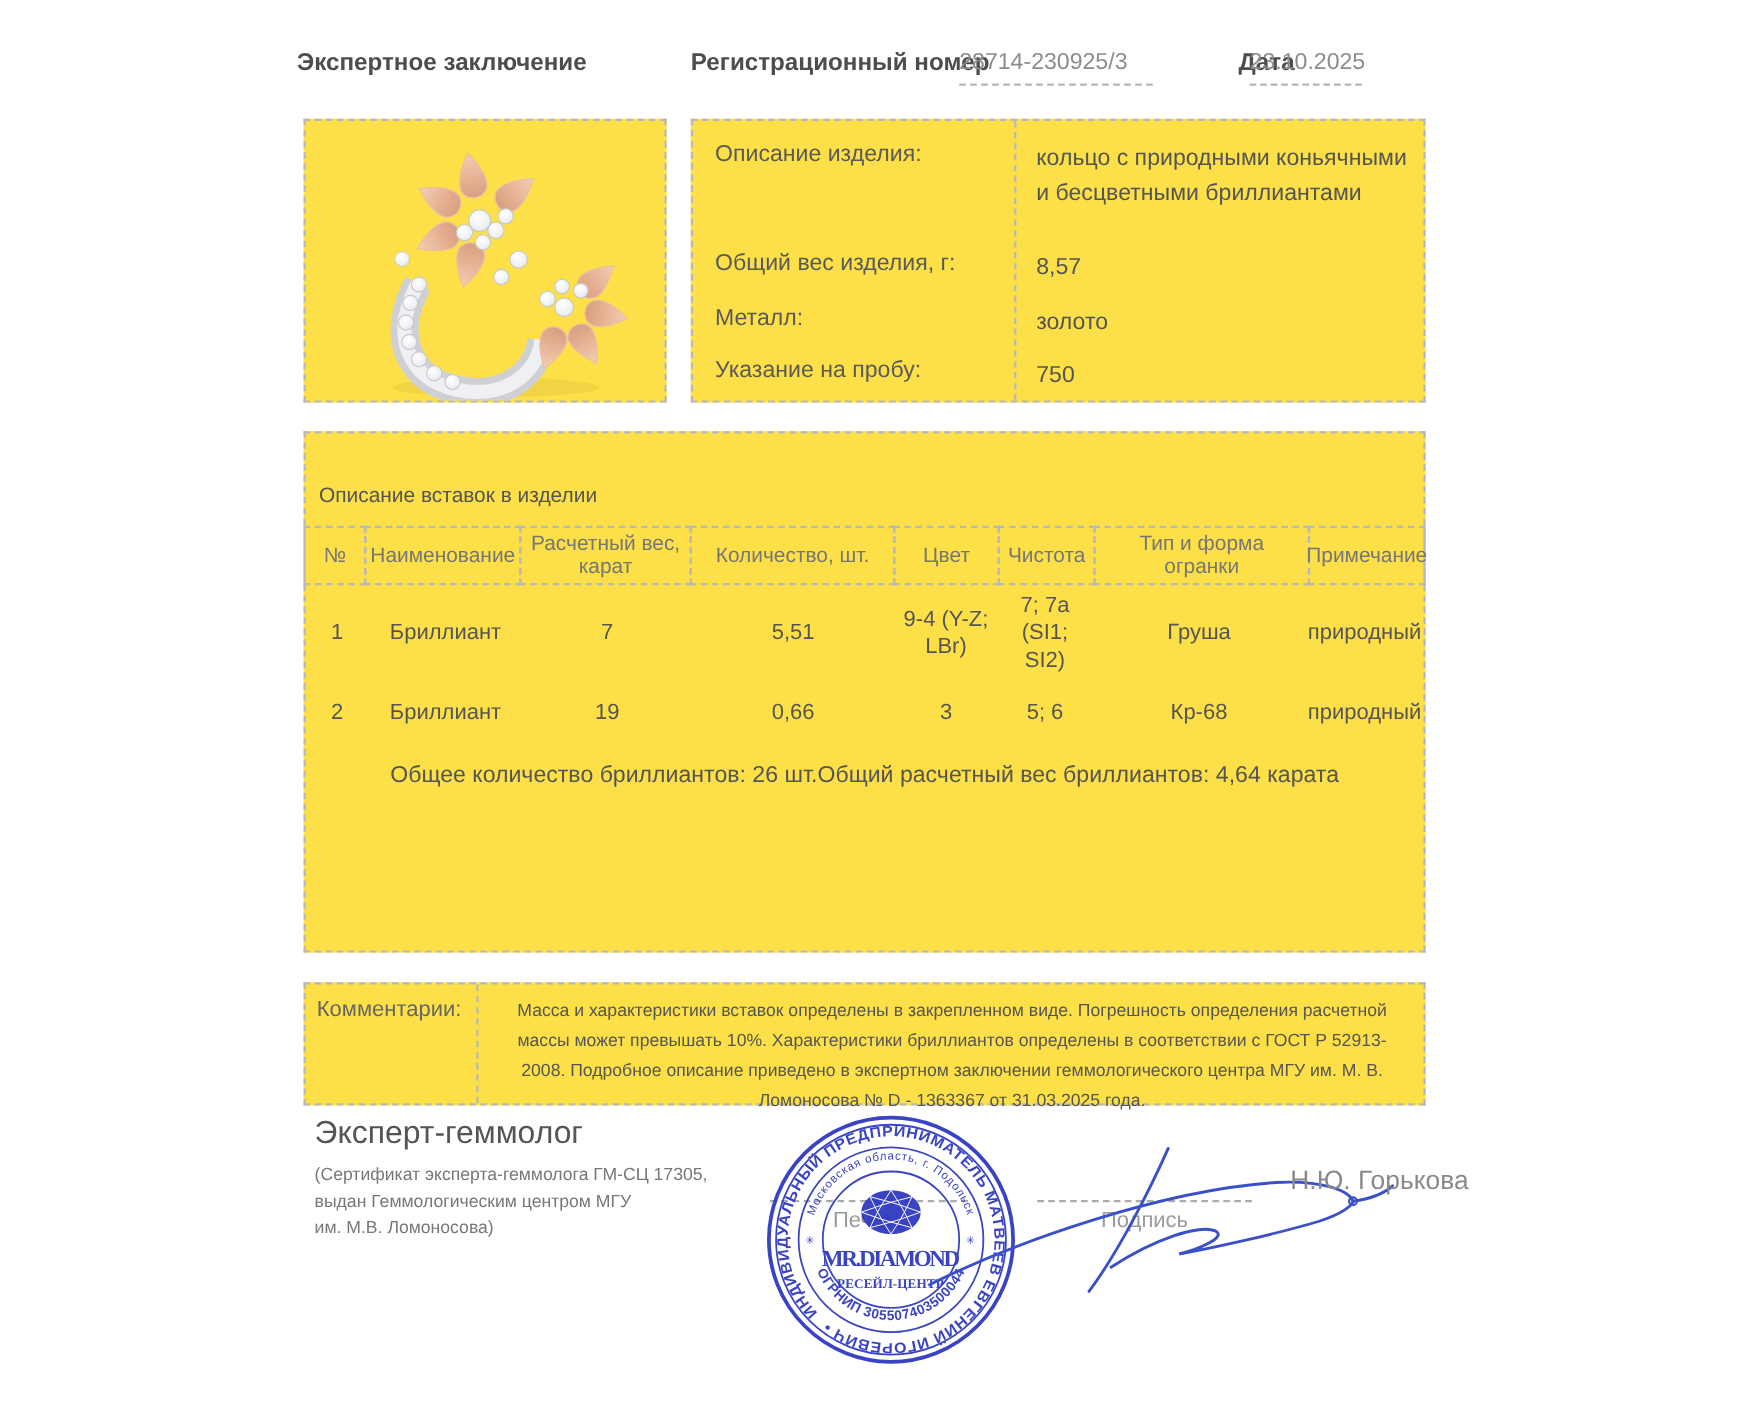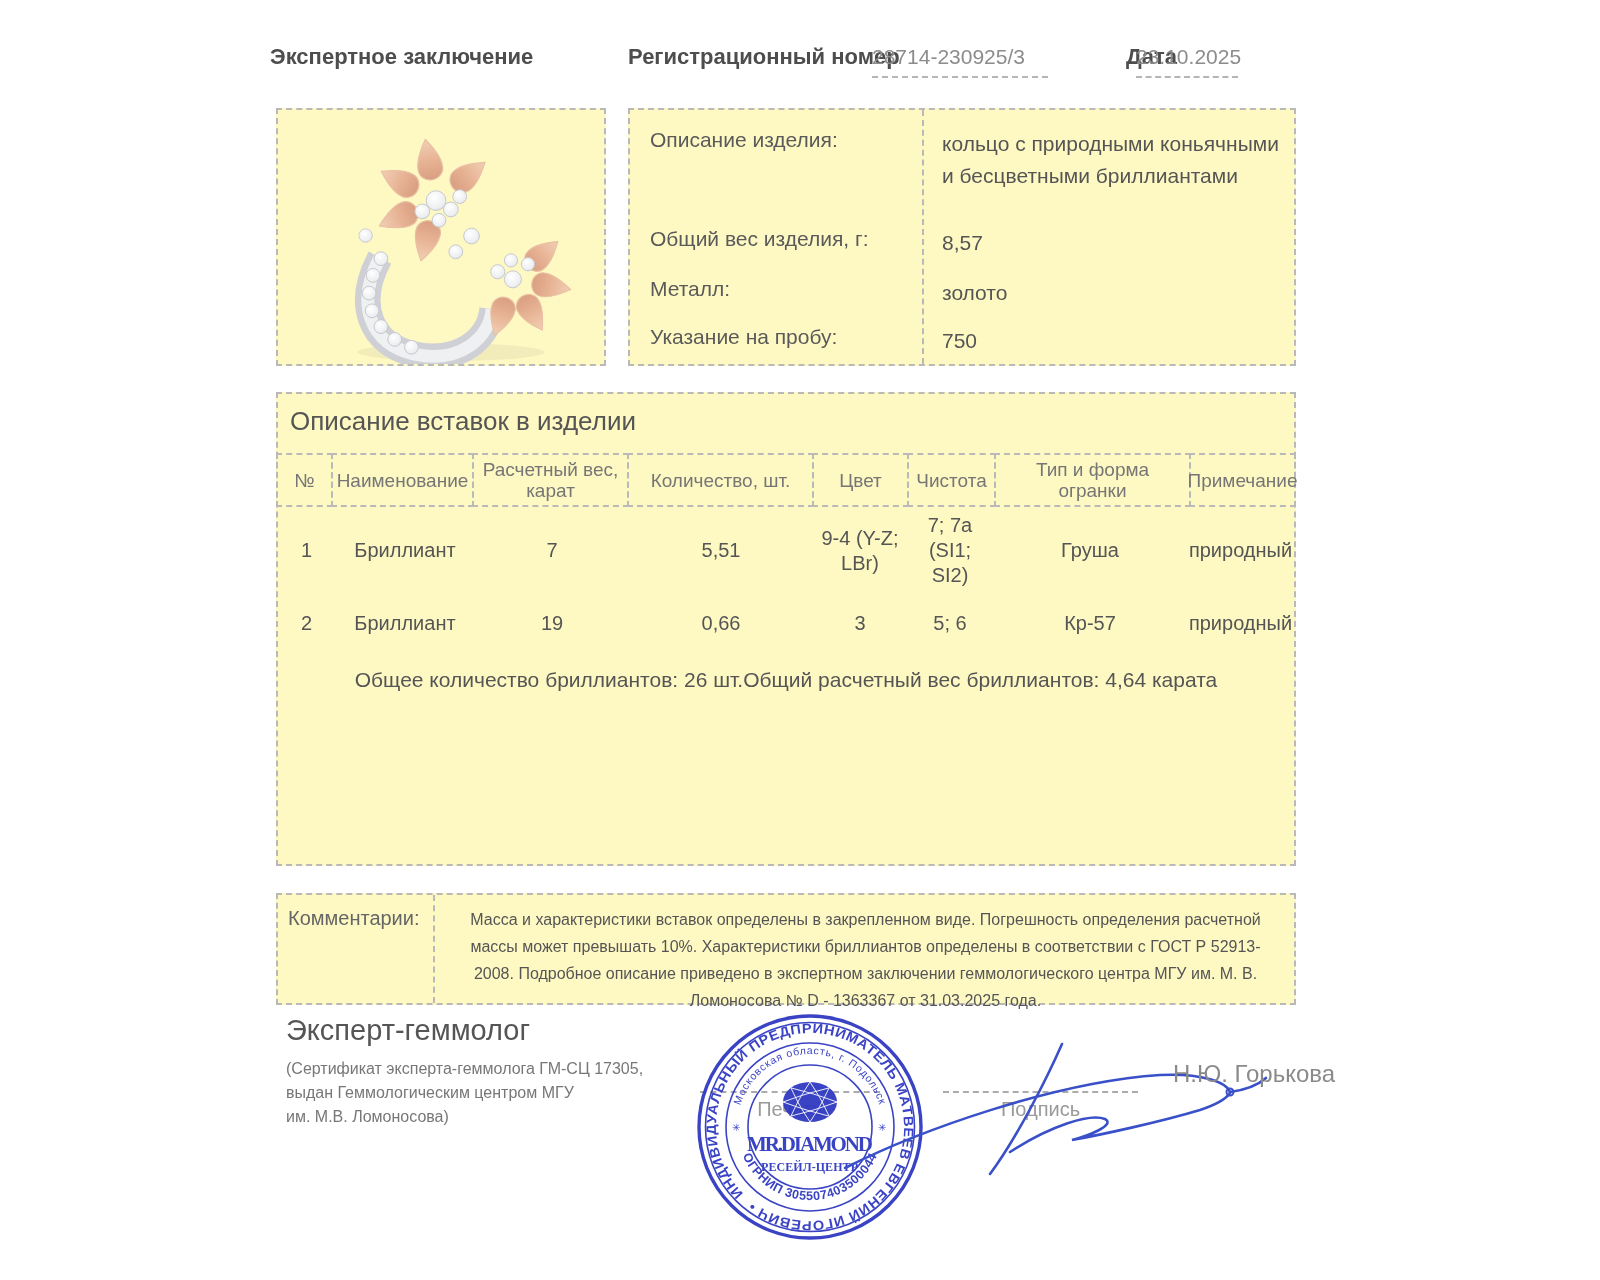--- a/index.html
+++ b/index.html
@@ -10,35 +10,35 @@
   .lbl-bold { font-weight:bold; color:#4d4d4d; font-size:22px; }
   .val-gray { color:#8c8c8c; font-size:21px; }
 
   
   .hdr-title { position:absolute; left:270px; top:44px; }
   .hdr-reg-label { position:absolute; left:628px; top:44px; }
   .hdr-reg-value { position:absolute; left:872px; top:45px; width:176px; padding-bottom:7px; border-bottom:2px dashed #b5b5b5; }
   .hdr-date-label { position:absolute; left:1126px; top:44px; }
   .hdr-date-value { position:absolute; left:1112px; top:45px; width:102px; padding-bottom:7px; border-bottom:2px dashed #b5b5b5;margin-left:24px; }
 
-  .dashed-box { border:2px dashed #b9b9b9; position:absolute; background:#fef9c3; }
+  .dashed-box { border:2px dashed #b9b9b9; position:absolute; background:#fde047; }
 
   
   #photo-box { left:276px; top:108px; width:330px; height:258px; }
   #photo-box svg { width:100%; height:100%; display:block; }
 
   
   #info-box { left:628px; top:108px; width:668px; height:258px; }
   #info-divider { position:absolute; left:292px; top:0; bottom:0; border-left:2px dashed #b9b9b9; }
   .info-label { position:absolute; left:20px; font-size:21px; color:#5a5a5a; }
   .info-value { position:absolute; left:312px; font-size:21px; color:#555; width:340px; line-height:32px; }
 
   
   #table-box { left:276px; top:392px; width:1020px; height:474px; padding-top:12px; }
-  .table-title { font-size:26px; color:#555; padding-left:12px; }
+  .table-title { font-size:19px; color:#555; padding-left:12px;margin-top:34px; }
   .tgrid { display:grid; grid-template-columns:57px 140px 154px 184px 94px 86px 194px 107px; width:1016px; }
   .thead { margin-top:16px; margin-left:-2px; width:1020px; grid-template-columns:57px 141px 155px 185px 95px 87px 195px 105px; }
   .th { border:2px dashed #b9b9b9; margin-left:-2px; min-height:50px; display:flex; align-items:center; justify-content:center;
         font-size:19px; color:#767676; text-align:center; padding:4px 6px; line-height:21px; }
   .th:first-child { margin-left:0; }
   .td { min-height:58px; display:flex; align-items:center; justify-content:center; font-size:20px; color:#555;
         text-align:center; padding:6px 6px; line-height:25px; }
   .tbody-row { margin-top:0; }
   .totals { display:flex; justify-content:center; padding:16px 12px 0 12px; font-size:21px; color:#555; }
 
@@ -194,21 +194,21 @@
       <div class="td">Груша</div>
       <div class="td">природный</div>
     </div>
     <div class="tgrid tbody-row">
       <div class="td">2</div>
       <div class="td">Бриллиант</div>
       <div class="td">19</div>
       <div class="td">0,66</div>
       <div class="td">3</div>
       <div class="td">5; 6</div>
-      <div class="td">Кр-57</div>
+      <div class="td">Кр-68</div>
       <div class="td">природный</div>
     </div>
     <div class="totals">
       <span>Общее количество бриллиантов: 26 шт.</span>
       <span>Общий расчетный вес бриллиантов: 4,64 карата</span>
     </div>
   </div>
 
   <div id="comments-box" class="dashed-box">
     <div class="comments-label-cell">Комментарии:</div>

